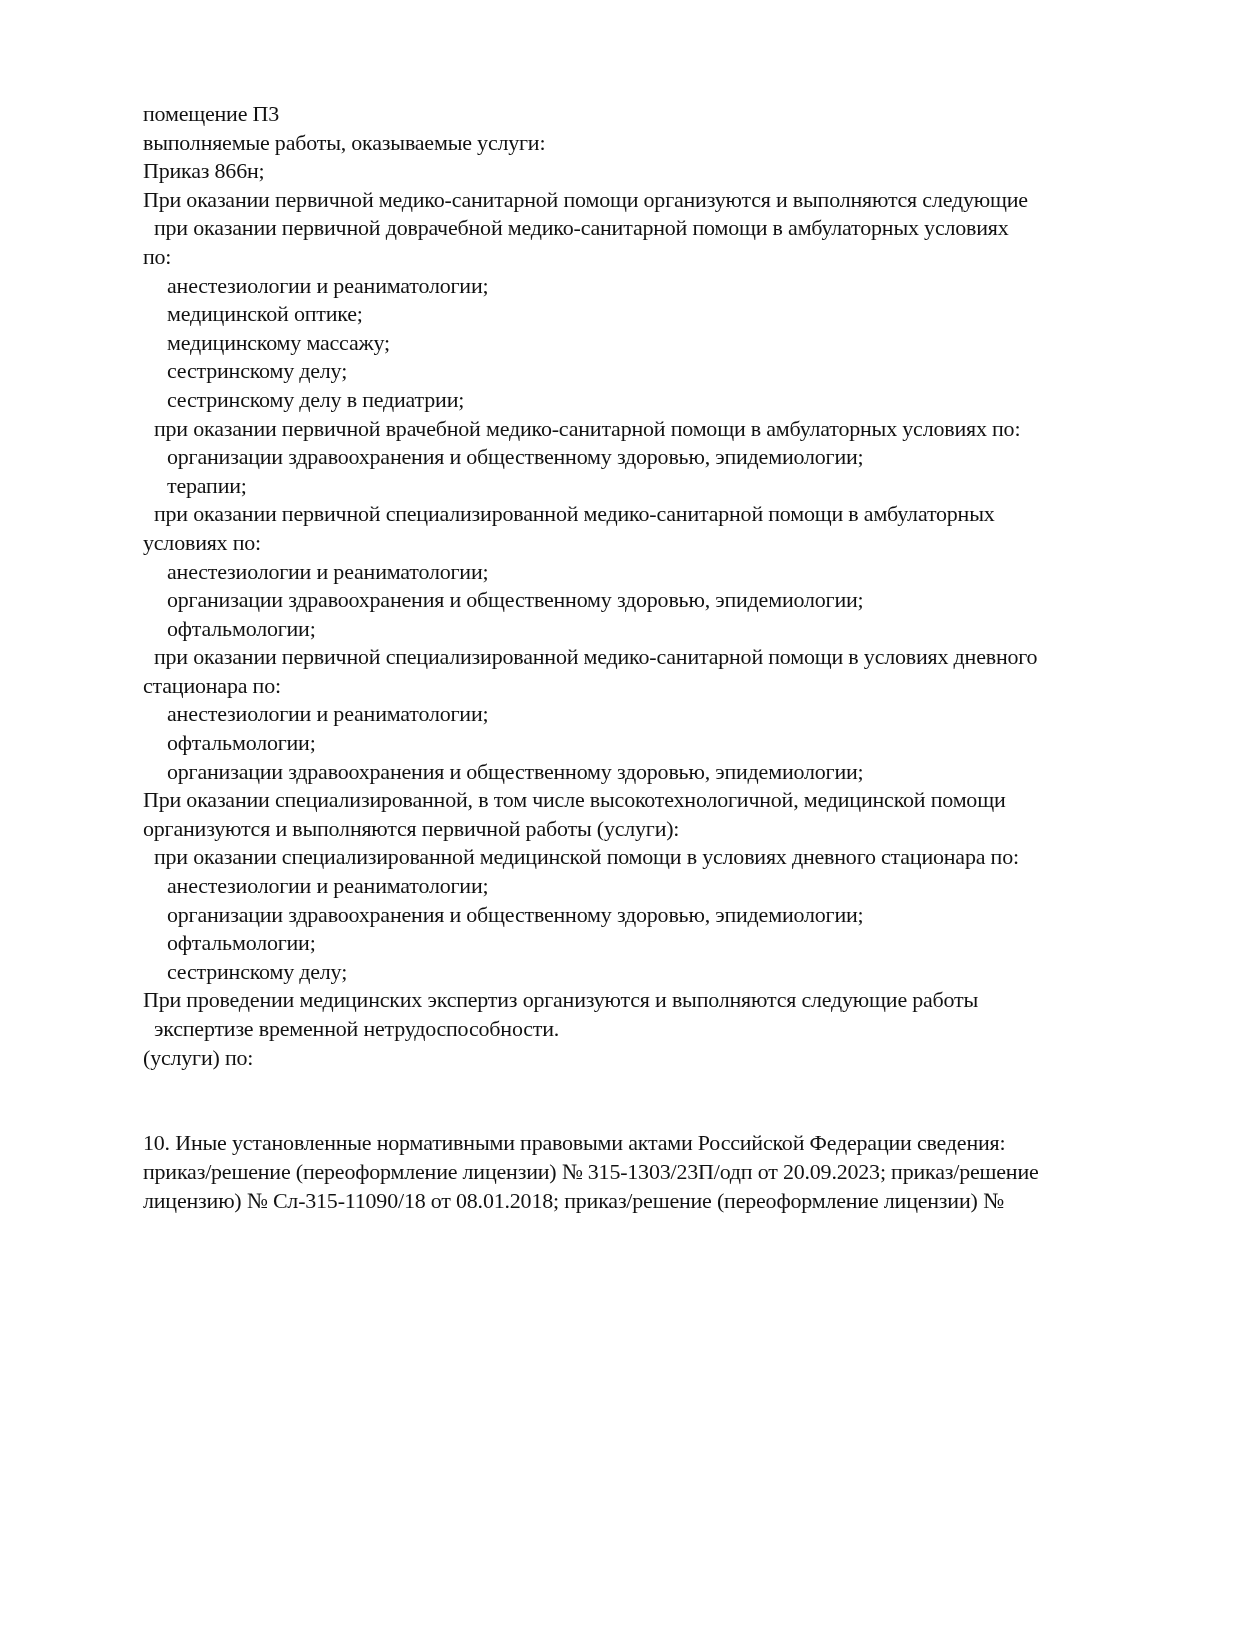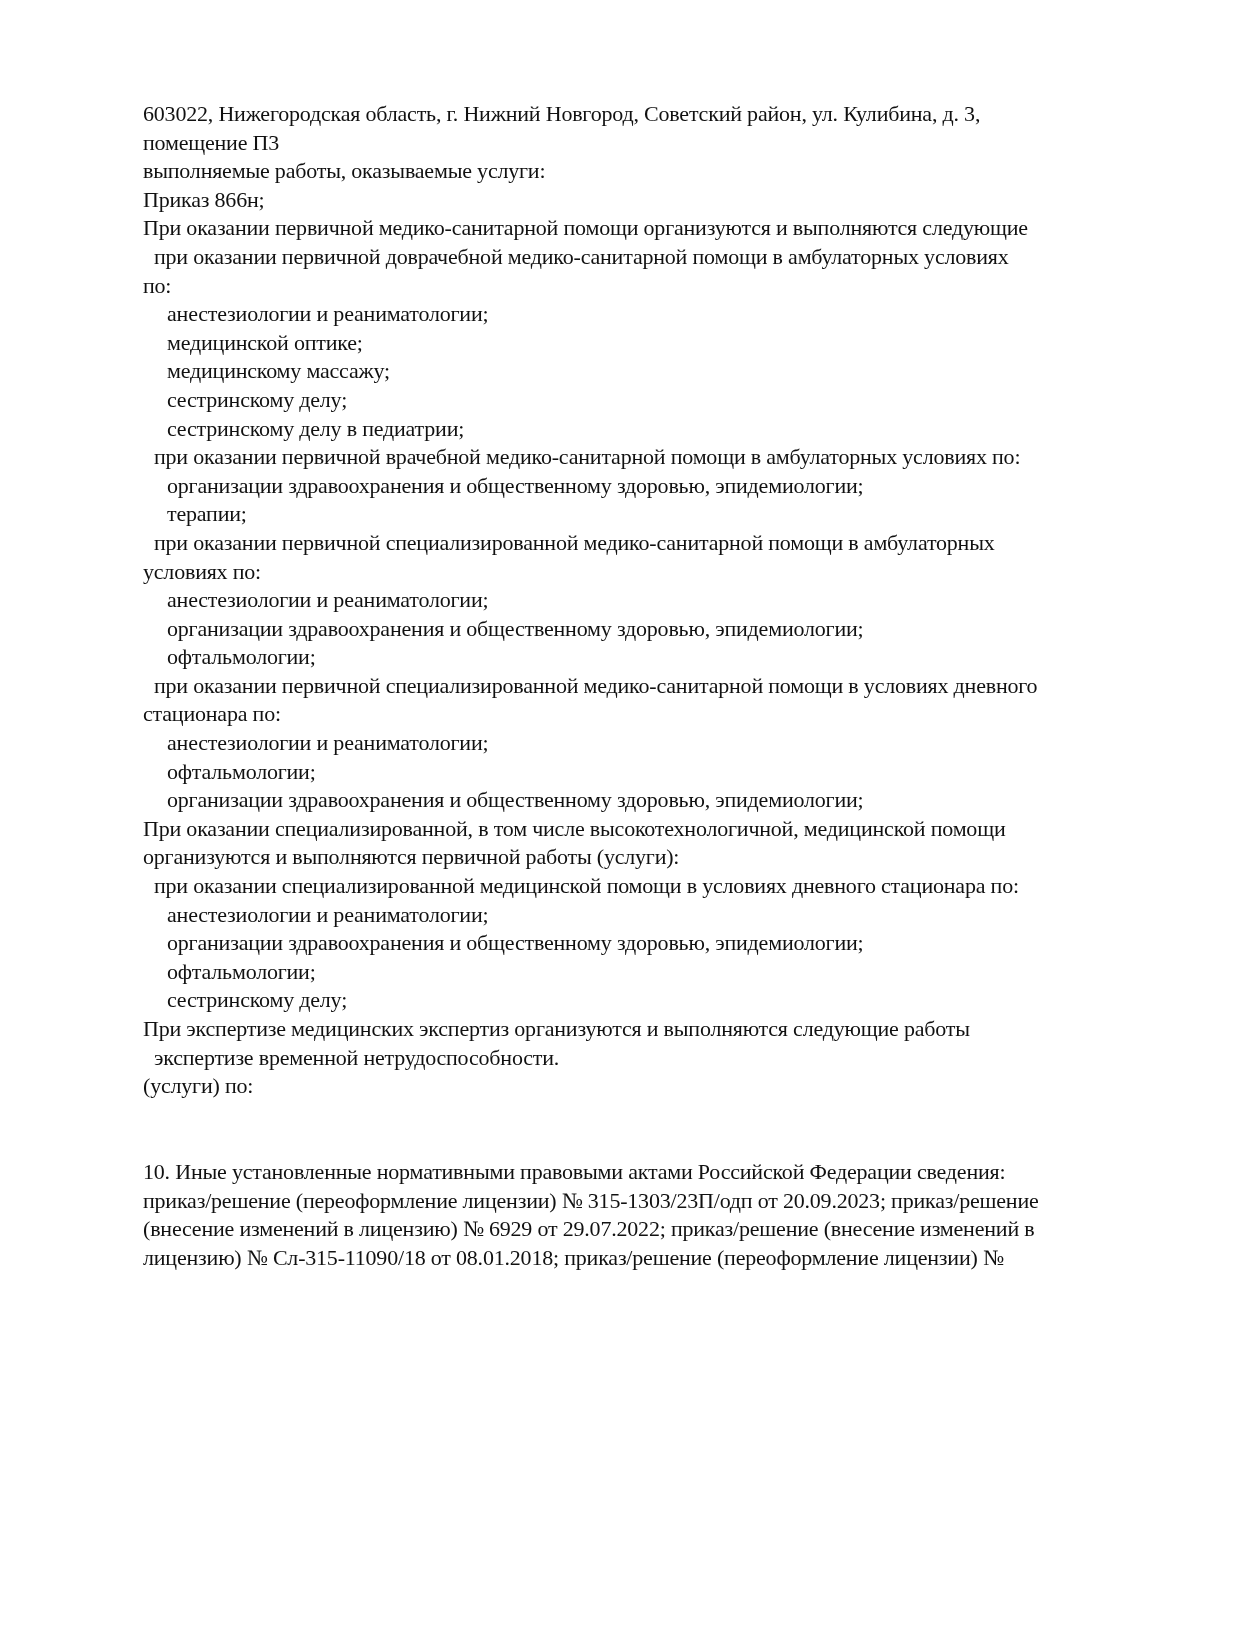--- a/index.html
+++ b/index.html
@@ -18,21 +18,20 @@
     .line { white-space: pre; display: block; min-height: 28.6px; }
     .ind1 { padding-left: 11px; }
     .ind2 { padding-left: 24px; }
     .blank { height: 28.6px; }
   </style>
 </head>
 <body>
 
 <div class="page">
   <div id="lines">
-      <span class="line">603022, Нижегородская область, г. Нижний Новгород, Советский район, ул. Кулибина, д. 3,</span>
       <span class="line">помещение П3</span>
       <span class="line">выполняемые работы, оказываемые услуги:</span>
       <span class="line">Приказ 866н;</span>
       <span class="line">При оказании первичной медико-санитарной помощи организуются и выполняются следующие</span>
       <span class="line ind1">при оказании первичной доврачебной медико-санитарной помощи в амбулаторных условиях</span>
       <span class="line">по:</span>
       <span class="line ind2">анестезиологии и реаниматологии;</span>
       <span class="line ind2">медицинской оптике;</span>
       <span class="line ind2">медицинскому массажу;</span>
       <span class="line ind2">сестринскому делу;</span>
@@ -50,25 +49,24 @@
       <span class="line ind2">анестезиологии и реаниматологии;</span>
       <span class="line ind2">офтальмологии;</span>
       <span class="line ind2">организации здравоохранения и общественному здоровью, эпидемиологии;</span>
       <span class="line">При оказании специализированной, в том числе высокотехнологичной, медицинской помощи</span>
       <span class="line">организуются и выполняются первичной работы (услуги):</span>
       <span class="line ind1">при оказании специализированной медицинской помощи в условиях дневного стационара по:</span>
       <span class="line ind2">анестезиологии и реаниматологии;</span>
       <span class="line ind2">организации здравоохранения и общественному здоровью, эпидемиологии;</span>
       <span class="line ind2">офтальмологии;</span>
       <span class="line ind2">сестринскому делу;</span>
-      <span class="line">При экспертизе медицинских экспертиз организуются и выполняются следующие работы</span>
+      <span class="line">При проведении медицинских экспертиз организуются и выполняются следующие работы</span>
       <span class="line ind1">экспертизе временной нетрудоспособности.</span>
       <span class="line">(услуги) по:</span>
     </div>
   <div class="blank"></div>
   <div class="blank"></div>
   <div>
     <span class="line">10. Иные установленные нормативными правовыми актами Российской Федерации сведения:</span>
     <span class="line">приказ/решение (переоформление лицензии) № 315-1303/23П/одп от 20.09.2023; приказ/решение</span>
-    <span class="line">(внесение изменений в лицензию) № 6929 от 29.07.2022; приказ/решение (внесение изменений в</span>
     <span class="line">лицензию) № Сл-315-11090/18 от 08.01.2018; приказ/решение (переоформление лицензии) №</span>
   </div>
 </div>
 
 </body></html>

